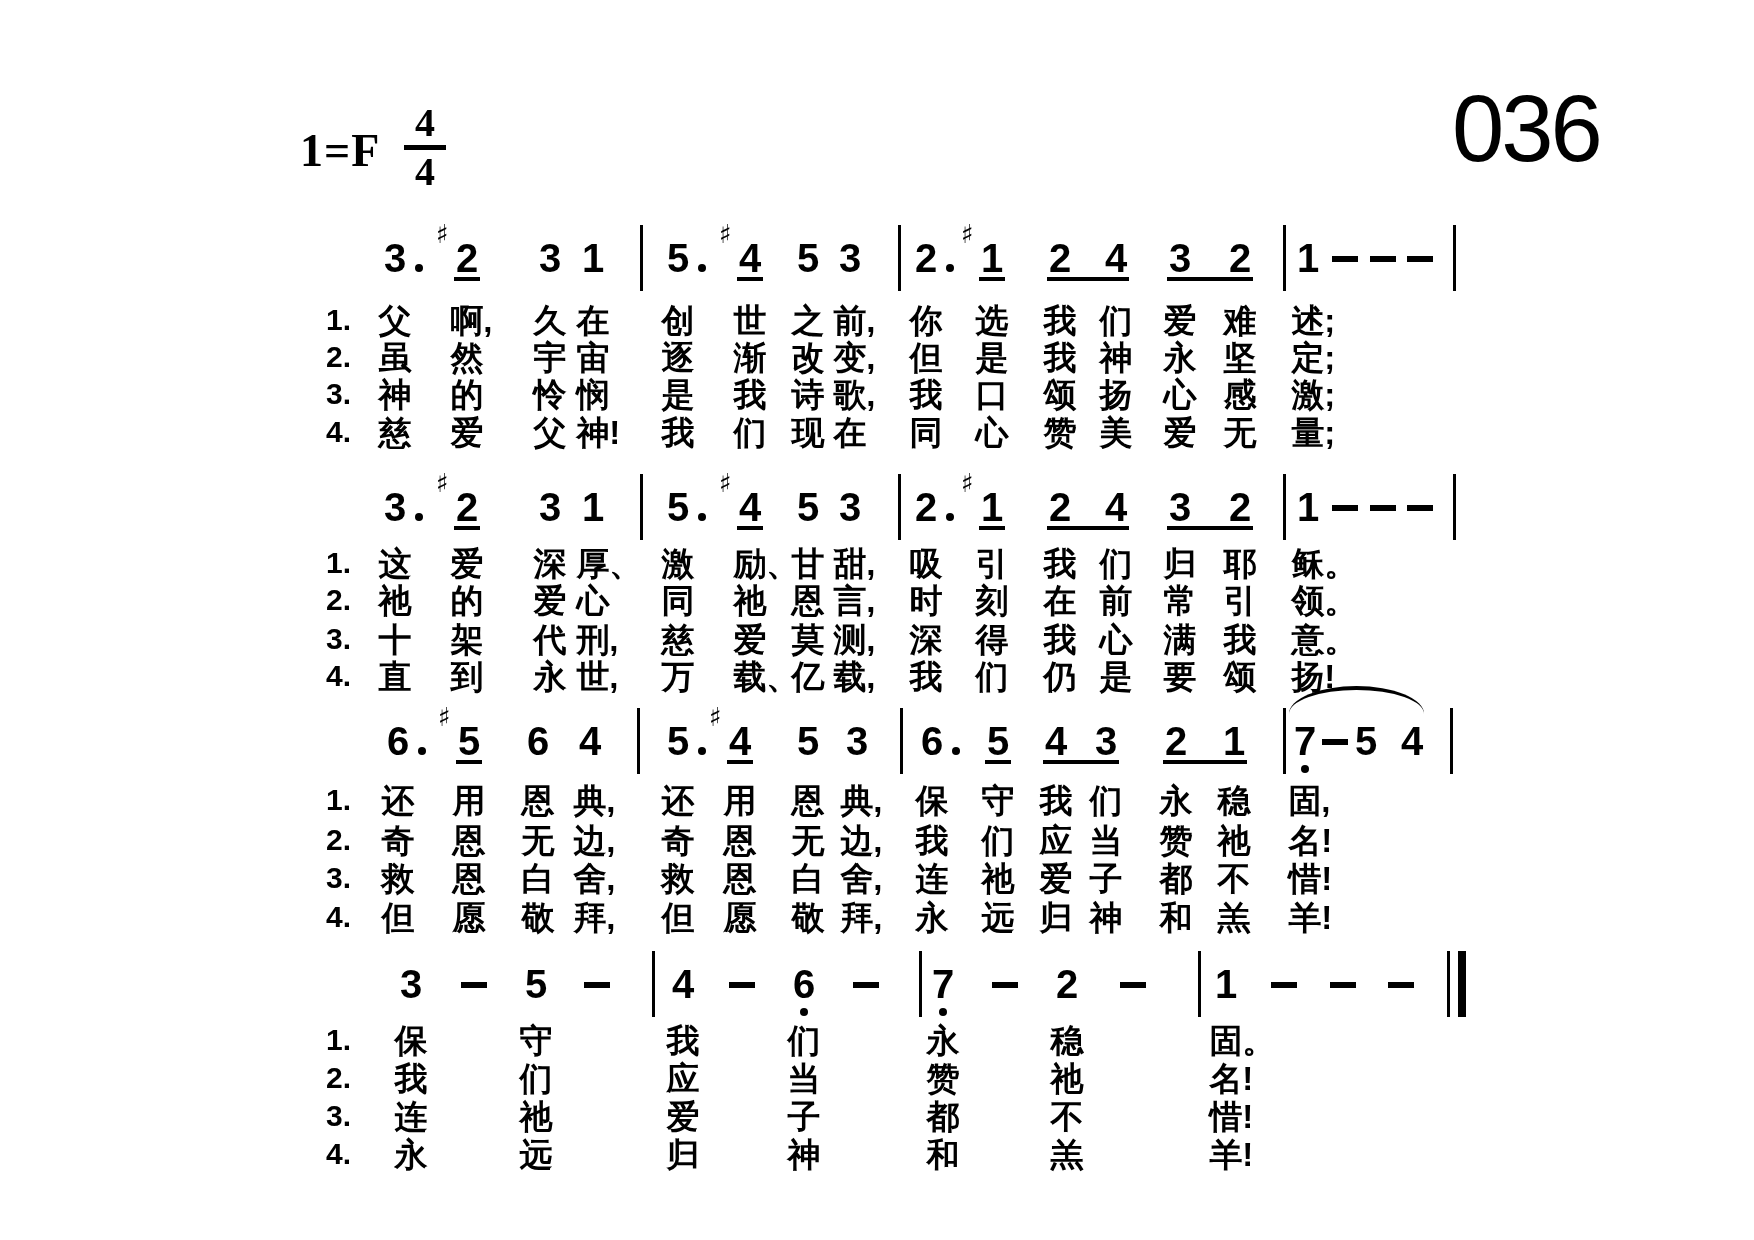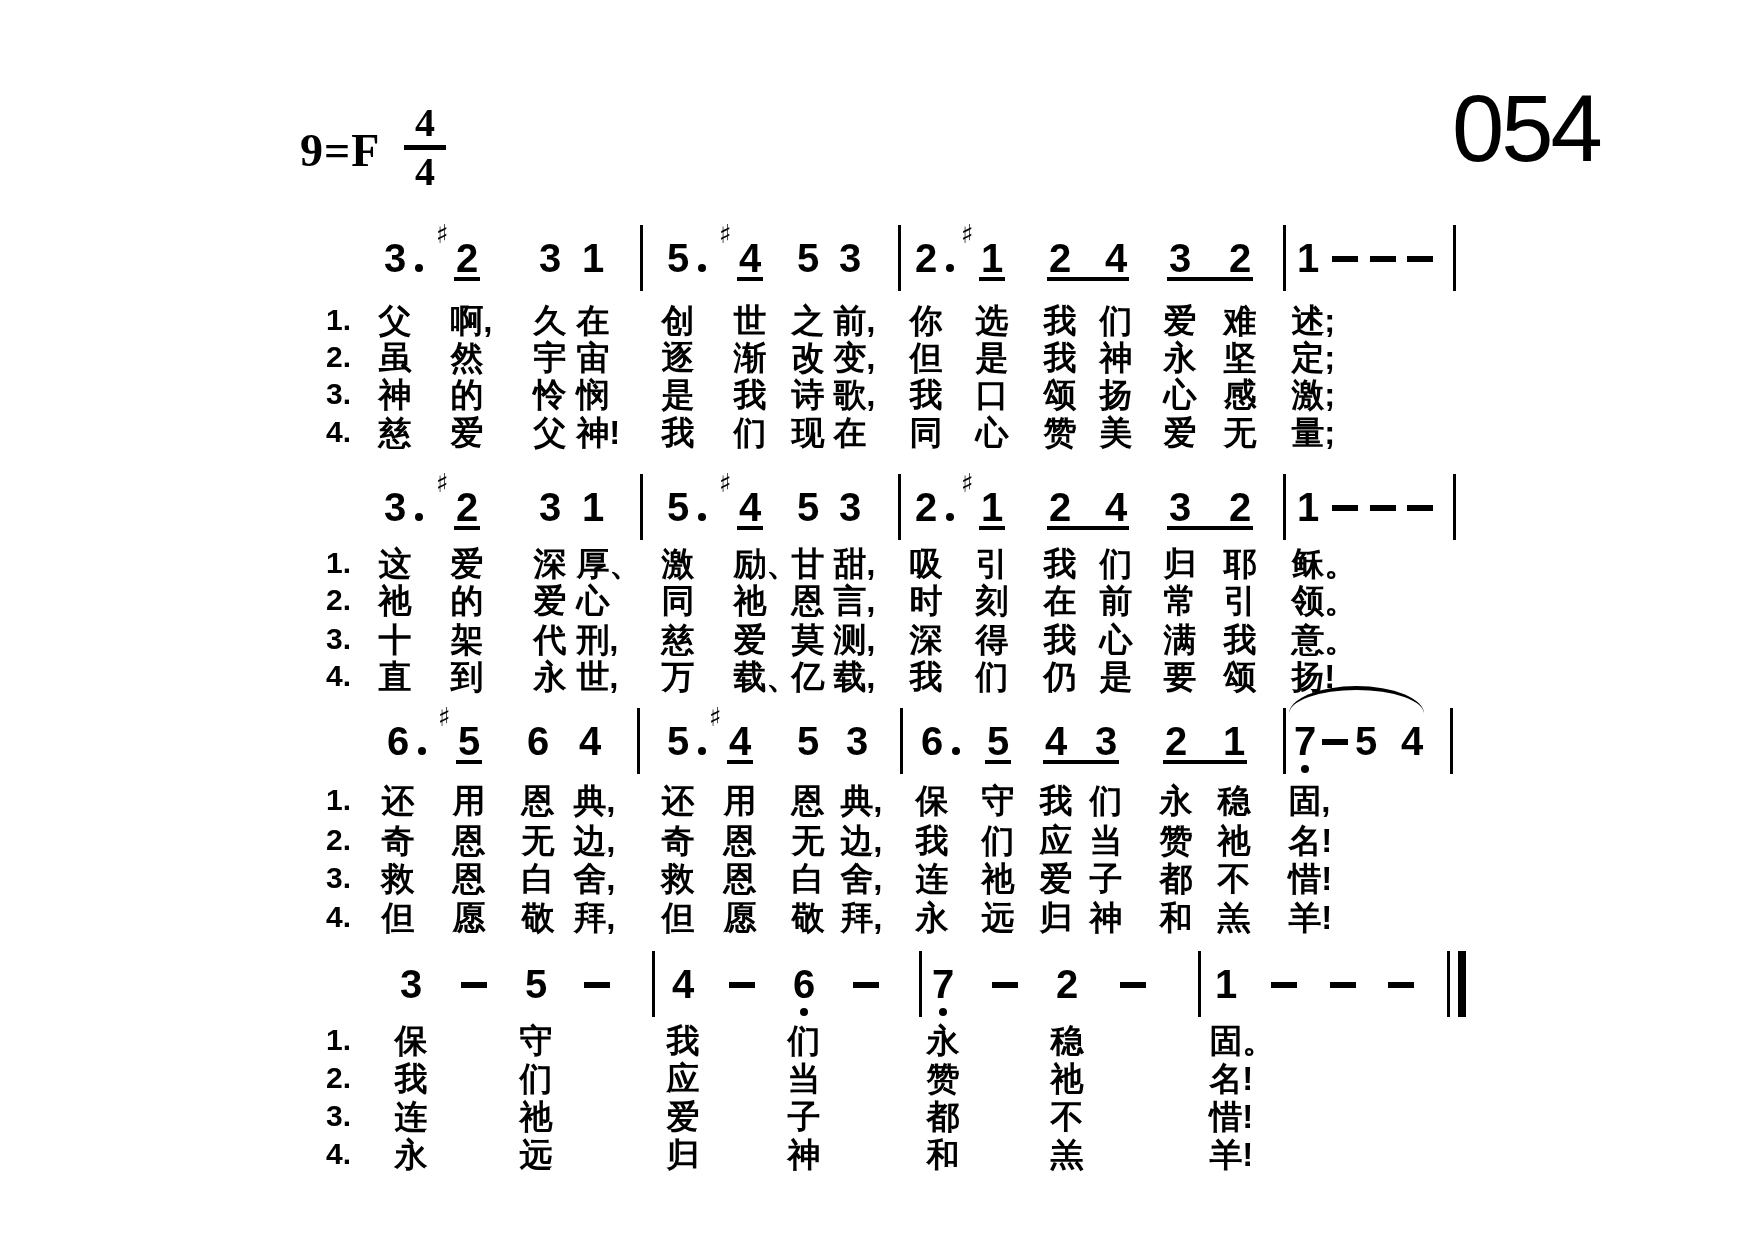--- a/index.html
+++ b/index.html
@@ -53,27 +53,27 @@
   .syl {
     position:absolute; transform:translate(-50%,-50%);
     font:bold 33px/1 "Liberation Sans", sans-serif; white-space:nowrap;
   }
   .syl .punct { position:absolute; left:99%; bottom:0; }
 </style>
 </head>
 <body>
 
 <div class="page">
-  <span class="keytext">9=F</span>
+  <span class="keytext">1=F</span>
   <span class="frac">
     <span class="fnum">4</span>
     <span class="fbar"></span>
     <span class="fnum">4</span>
   </span>
-  <div class="number">054</div>
+  <div class="number">036</div>
   <div id="music">
       <div class="note-digit" style="left: 395px; top: 258px;">3</div>
       <div class="dur-dot" style="left: 419px; top: 268px;"></div>
       <div class="note-digit" style="left: 467px; top: 258px;">2</div>
       <div class="sharp-sign" style="left: 442px; top: 234px;">♯</div>
       <div class="eighth-underline" style="left: 454px; top: 277px; width: 26px;"></div>
       <div class="note-digit" style="left: 550px; top: 258px;">3</div>
       <div class="note-digit" style="left: 593px; top: 258px;">1</div>
       <div class="barline" style="left: 640px; top: 225px; height: 66px;"></div>
       <div class="note-digit" style="left: 678px; top: 258px;">5</div>

